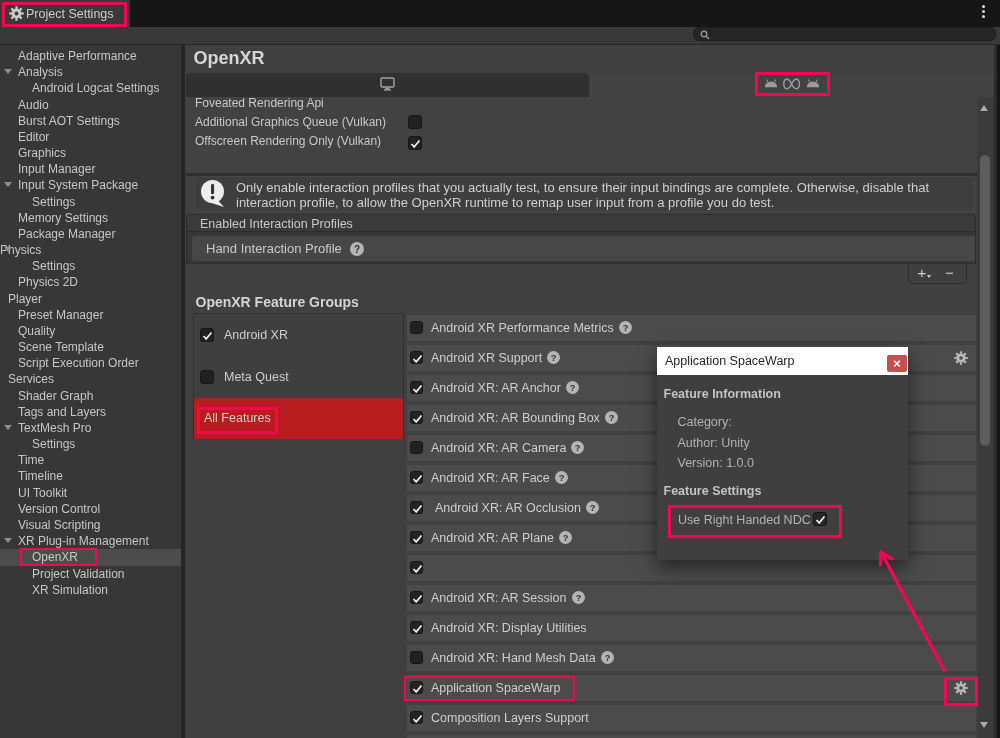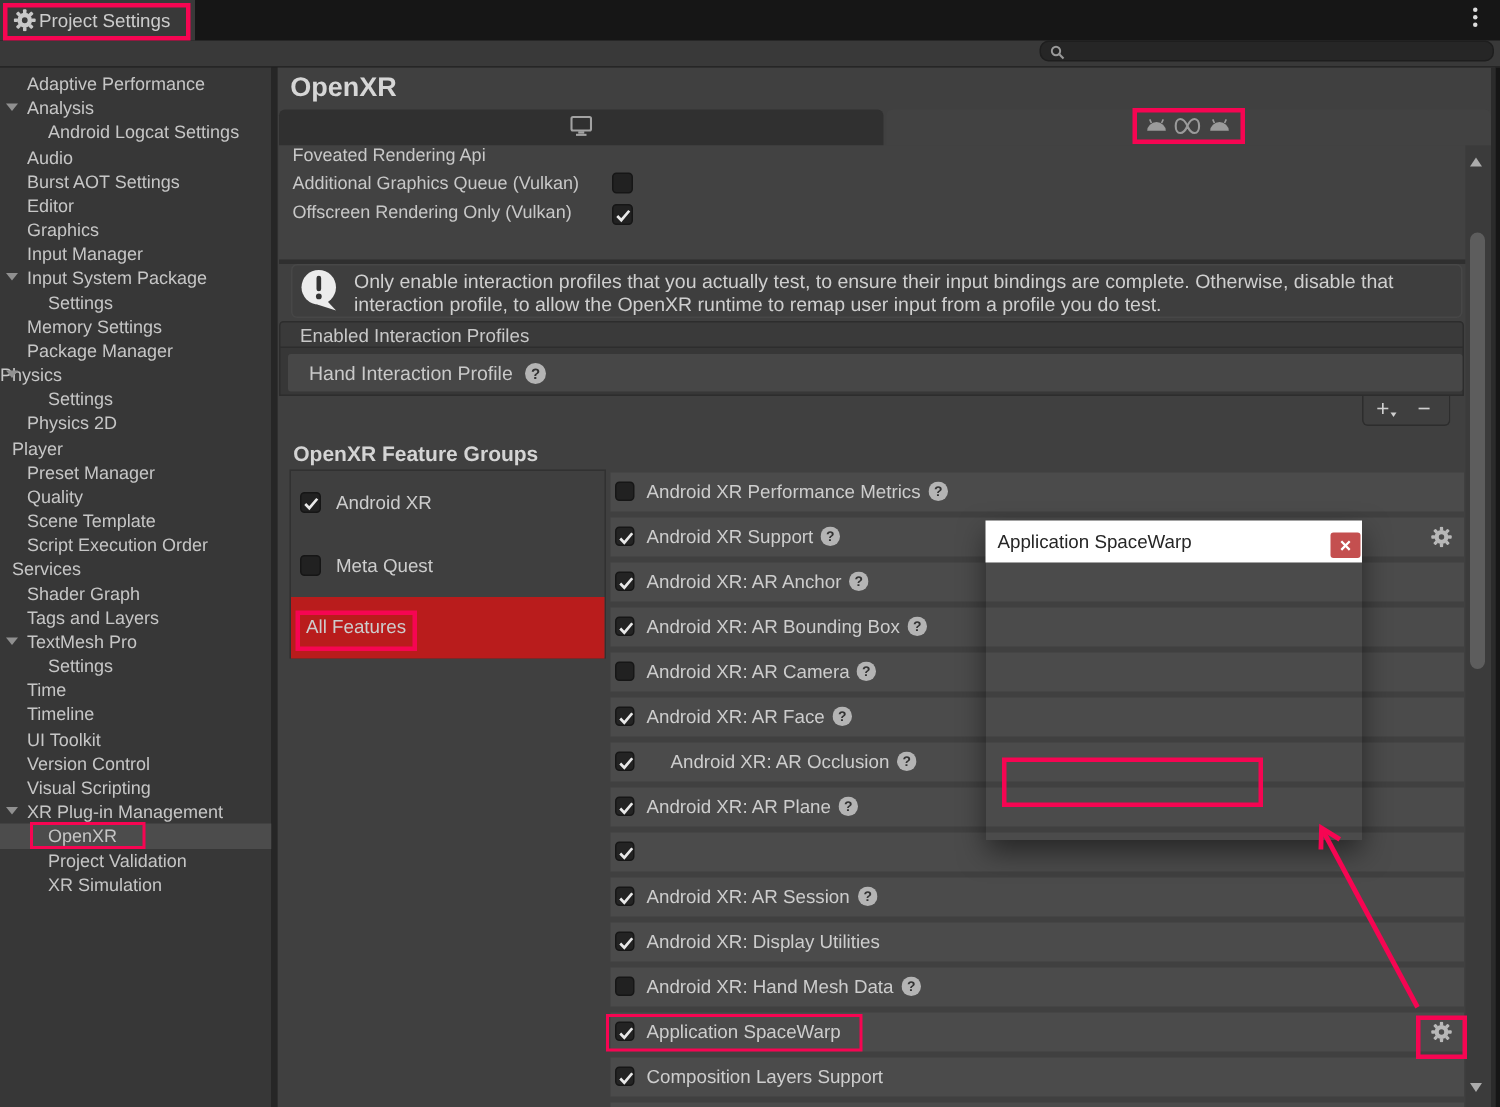--- a/index.html
+++ b/index.html
@@ -256,21 +256,21 @@
             <circle cx="7" cy="7" r="7" fill="#b4b4b4"></circle>
             <text x="7" y="10.5" text-anchor="middle" font-size="10" font-weight="bold" fill="#333">?</text>
           </svg></div>
       </div>
       <div class="abs" style="left: 407px; top: 495px; width: 568.5px; height: 26px; background: rgb(75, 75, 75);">
         <div class="cb" style="left:2.5px;top:6px;width:13px;height:13px;background:#232323;">
           <svg width="11" height="10" viewBox="0 0 11 10">
             <path d="M1.5 5 L4.2 7.8 L9.5 1.5" fill="none" stroke="#e8e8e8" stroke-width="1.8"></path>
           </svg>
         </div>
-        <div class="abs" style="left:40px;top:5.5px;font-size:12.5px;color:#cdcdcd;white-space:nowrap;">Android XR: AR Occlusion<svg style="margin-left:5px;vertical-align:-2.5px;" width="13" height="13" viewBox="0 0 14 14">
+        <div class="abs" style="left:28px;top:5.5px;font-size:12.5px;color:#cdcdcd;white-space:nowrap;">Android XR: AR Occlusion<svg style="margin-left:5px;vertical-align:-2.5px;" width="13" height="13" viewBox="0 0 14 14">
             <circle cx="7" cy="7" r="7" fill="#b4b4b4"></circle>
             <text x="7" y="10.5" text-anchor="middle" font-size="10" font-weight="bold" fill="#333">?</text>
           </svg></div>
       </div>
       <div class="abs" style="left: 407px; top: 525px; width: 568.5px; height: 26px; background: rgb(75, 75, 75);">
         <div class="cb" style="left:2.5px;top:6px;width:13px;height:13px;background:#232323;">
           <svg width="11" height="10" viewBox="0 0 11 10">
             <path d="M1.5 5 L4.2 7.8 L9.5 1.5" fill="none" stroke="#e8e8e8" stroke-width="1.8"></path>
           </svg>
         </div>
@@ -352,20 +352,33 @@
 
   <div class="abs" style="left:657px;top:346.5px;width:251px;height:213.5px;box-shadow:0 8px 18px rgba(0,0,0,0.5);z-index:40;">
     <div class="abs" style="left:0;top:0;width:251px;height:28px;background:#ffffff;">
       <div class="abs" style="left:8px;top:7px;font-size:12.5px;color:#262626;">Application SpaceWarp</div>
       <div class="abs" style="left:229.5px;top:8px;width:20px;height:17.5px;background:#c44f4f;border-radius:2px;">
         <svg width="20" height="17.5" viewBox="0 0 20 17.5">
             <path d="M7.2 5.8 L12.8 11.6 M12.8 5.8 L7.2 11.6" stroke="#fff" stroke-width="1.5"></path>
           </svg>
       </div>
     </div>
+    <div class="abs" style="left:0;top:28px;width:251px;height:185.5px;background:#3f3f3f;">
+      <div class="abs" style="left:6.5px;top:12px;font-size:12.5px;font-weight:bold;color:#c2c2c2;">Feature Information</div>
+      <div class="abs" style="left:20.5px;top:40.5px;font-size:12.5px;color:#b2b2b2;">Category:</div>
+      <div class="abs" style="left:20.5px;top:61px;font-size:12.5px;color:#b2b2b2;">Author: Unity</div>
+      <div class="abs" style="left:20.5px;top:81.5px;font-size:12.5px;color:#b2b2b2;">Version: 1.0.0</div>
+      <div class="abs" style="left:6.5px;top:109.5px;font-size:12.5px;font-weight:bold;color:#c2c2c2;">Feature Settings</div>
+      <div class="abs" style="left:21px;top:138.5px;font-size:12.5px;color:#b2b2b2;">Use Right Handed NDC</div>
+      <div class="cb" style="left:155.5px;top:137px;background:#262626;">
+        <svg width="11" height="10" viewBox="0 0 11 10">
+            <path d="M1.5 5 L4.2 7.8 L9.5 1.5" fill="none" stroke="#e8e8e8" stroke-width="1.8"></path>
+          </svg>
+      </div>
+    </div>
   </div>
   <div class="redbox" style="left:667.5px;top:505px;width:174.5px;height:32.5px;z-index:45;"></div>
 
   <div class="redbox" style="left:404px;top:676px;width:171px;height:25px;border-width:2.5px;"></div>
   <div class="redbox" style="left:943.5px;top:676.5px;width:34px;height:29px;"></div>
 
   <svg class="abs" style="left:870px;top:540px;z-index:46;" width="90" height="140" viewBox="0 0 90 140">
     <line x1="11" y1="12" x2="75" y2="131.5" stroke="#f60552" stroke-width="3.2"></line>
     <path d="M23.2 19.6 L11 12 L10.6 26.3" fill="none" stroke="#f60552" stroke-width="3.2"></path>
   </svg>

